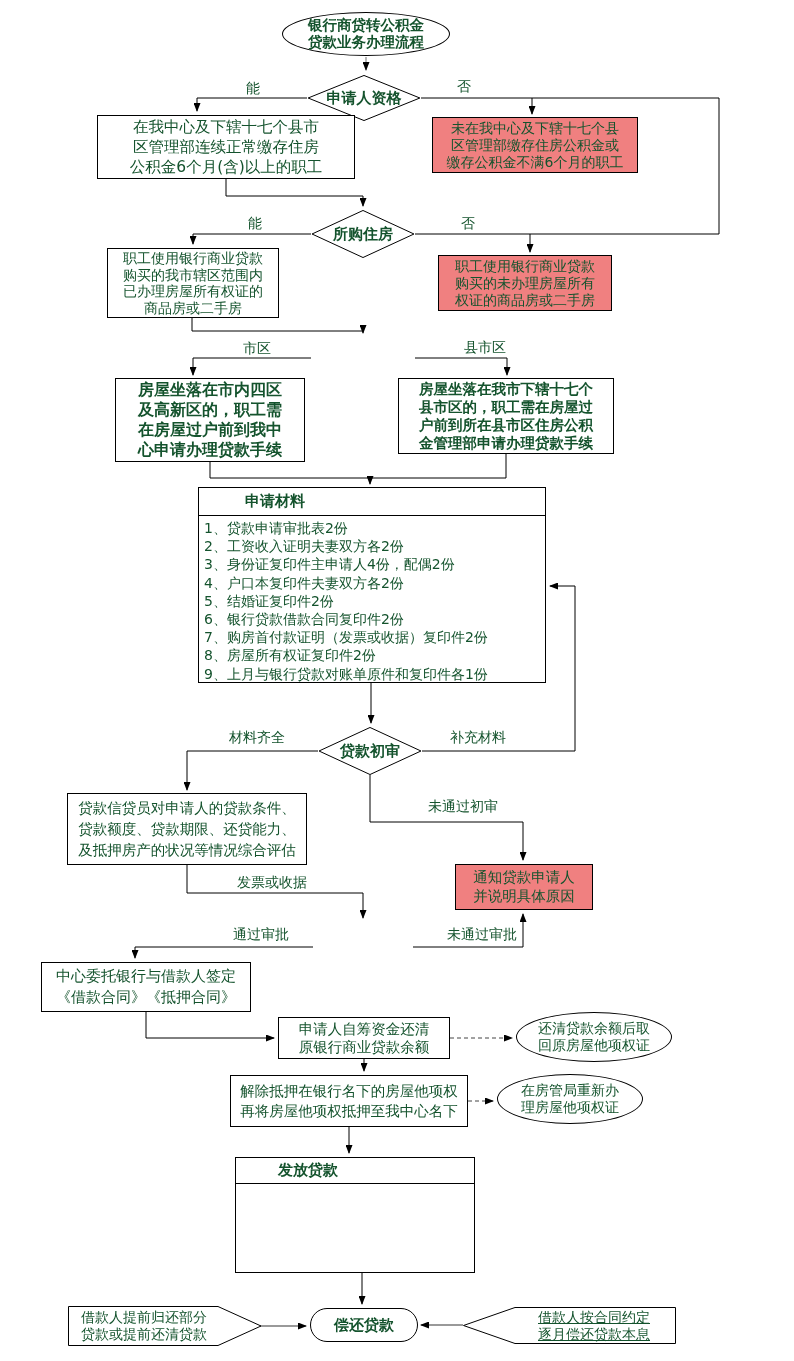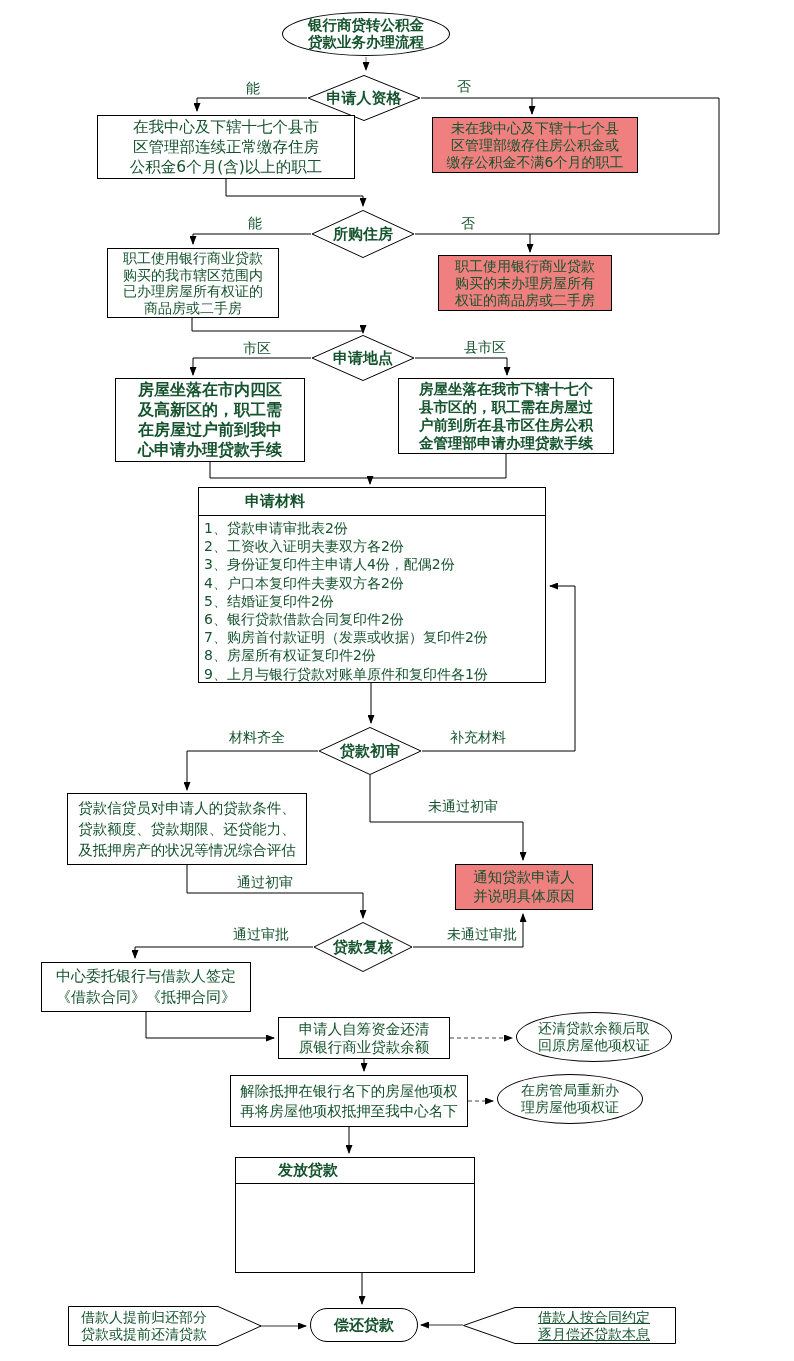--- a/index.html
+++ b/index.html
@@ -105,26 +105,20 @@
   <div class="elabel" style="left:461px;top:215px;">否</div>
 
   <div class="node box" style="left:107px;top:248px;width:172px;height:70px;font-size:14px;line-height:16.5px;">职工使用银行商业贷款
 购买的我市辖区范围内
 已办理房屋所有权证的
 商品房或二手房</div>
   <div class="node box red" style="left: 438px; top: 255px; width: 174px; height: 56px; font-size: 14px; line-height: 17px; background: rgb(240, 128, 128);">职工使用银行商业贷款
 购买的未办理房屋所有
 权证的商品房或二手房</div>
 
-  <div class="node diamond" style="left:311px;top:335px;width:104px;height:46px;">
-    <svg width="100%" height="100%" viewBox="0 0 100 100" preserveAspectRatio="none">
-      <polygon points="50,1 99,50 50,99 1,50" fill="#fff" stroke="#000" vector-effect="non-scaling-stroke"></polygon>
-    </svg>
-    <div class="dlabel" style="font-size:15px;">申请地点</div>
-  </div>
   <div class="elabel" style="left:243px;top:340px;">市区</div>
   <div class="elabel" style="left:464px;top:339px;">县市区</div>
 
   <div class="node box bold" style="left:115px;top:378px;width:190px;height:84px;font-size:16px;line-height:20px;">房屋坐落在市内四区
 及高新区的，职工需
 在房屋过户前到我中
 心申请办理贷款手续</div>
   <div class="node box bold" style="left:398px;top:378px;width:216px;height:76px;font-size:14.5px;line-height:18px;">房屋坐落在我市下辖十七个
 县市区的，职工需在房屋过
 户前到所在县市区住房公积
@@ -147,35 +141,29 @@
 
   <div class="node diamond" style="left:318px;top:727px;width:104px;height:48px;">
     <svg width="100%" height="100%" viewBox="0 0 100 100" preserveAspectRatio="none">
       <polygon points="50,1 99,50 50,99 1,50" fill="#fff" stroke="#000" vector-effect="non-scaling-stroke"></polygon>
     </svg>
     <div class="dlabel" style="font-size:15px;">贷款初审</div>
   </div>
   <div class="elabel" style="left:229px;top:729px;">材料齐全</div>
   <div class="elabel" style="left:450px;top:729px;">补充材料</div>
   <div class="elabel" style="left:428px;top:798px;">未通过初审</div>
-  <div class="elabel" style="left:237px;top:874px;">通过初审</div>
+  <div class="elabel" style="left:237px;top:874px;">发票或收据</div>
 
   <div class="node box" style="left:67px;top:793px;width:240px;height:72px;font-size:14.5px;line-height:21px;">贷款信贷员对申请人的贷款条件、
 贷款额度、贷款期限、还贷能力、
 及抵押房产的状况等情况综合评估</div>
 
   <div class="node box red" style="left: 455px; top: 864px; width: 138px; height: 46px; font-size: 14.5px; line-height: 19px; background: rgb(240, 128, 128);">通知贷款申请人
 并说明具体原因</div>
 
-  <div class="node diamond" style="left:313px;top:922px;width:100px;height:50px;">
-    <svg width="100%" height="100%" viewBox="0 0 100 100" preserveAspectRatio="none">
-      <polygon points="50,1 99,50 50,99 1,50" fill="#fff" stroke="#000" vector-effect="non-scaling-stroke"></polygon>
-    </svg>
-    <div class="dlabel" style="font-size:15px;">贷款复核</div>
-  </div>
   <div class="elabel" style="left:233px;top:926px;">通过审批</div>
   <div class="elabel" style="left:447px;top:926px;">未通过审批</div>
 
   <div class="node box" style="left:41px;top:962px;width:210px;height:50px;font-size:15px;line-height:21px;">中心委托银行与借款人签定
 《借款合同》《抵押合同》</div>
 
   <div class="node box" style="left:278px;top:1017px;width:172px;height:42px;font-size:14.5px;line-height:18px;">申请人自筹资金还清
 原银行商业贷款余额</div>
   <div class="node ellipse" style="left:516px;top:1012px;width:156px;height:50px;font-size:14px;line-height:17px;">还清贷款余额后取
 回原房屋他项权证</div>

